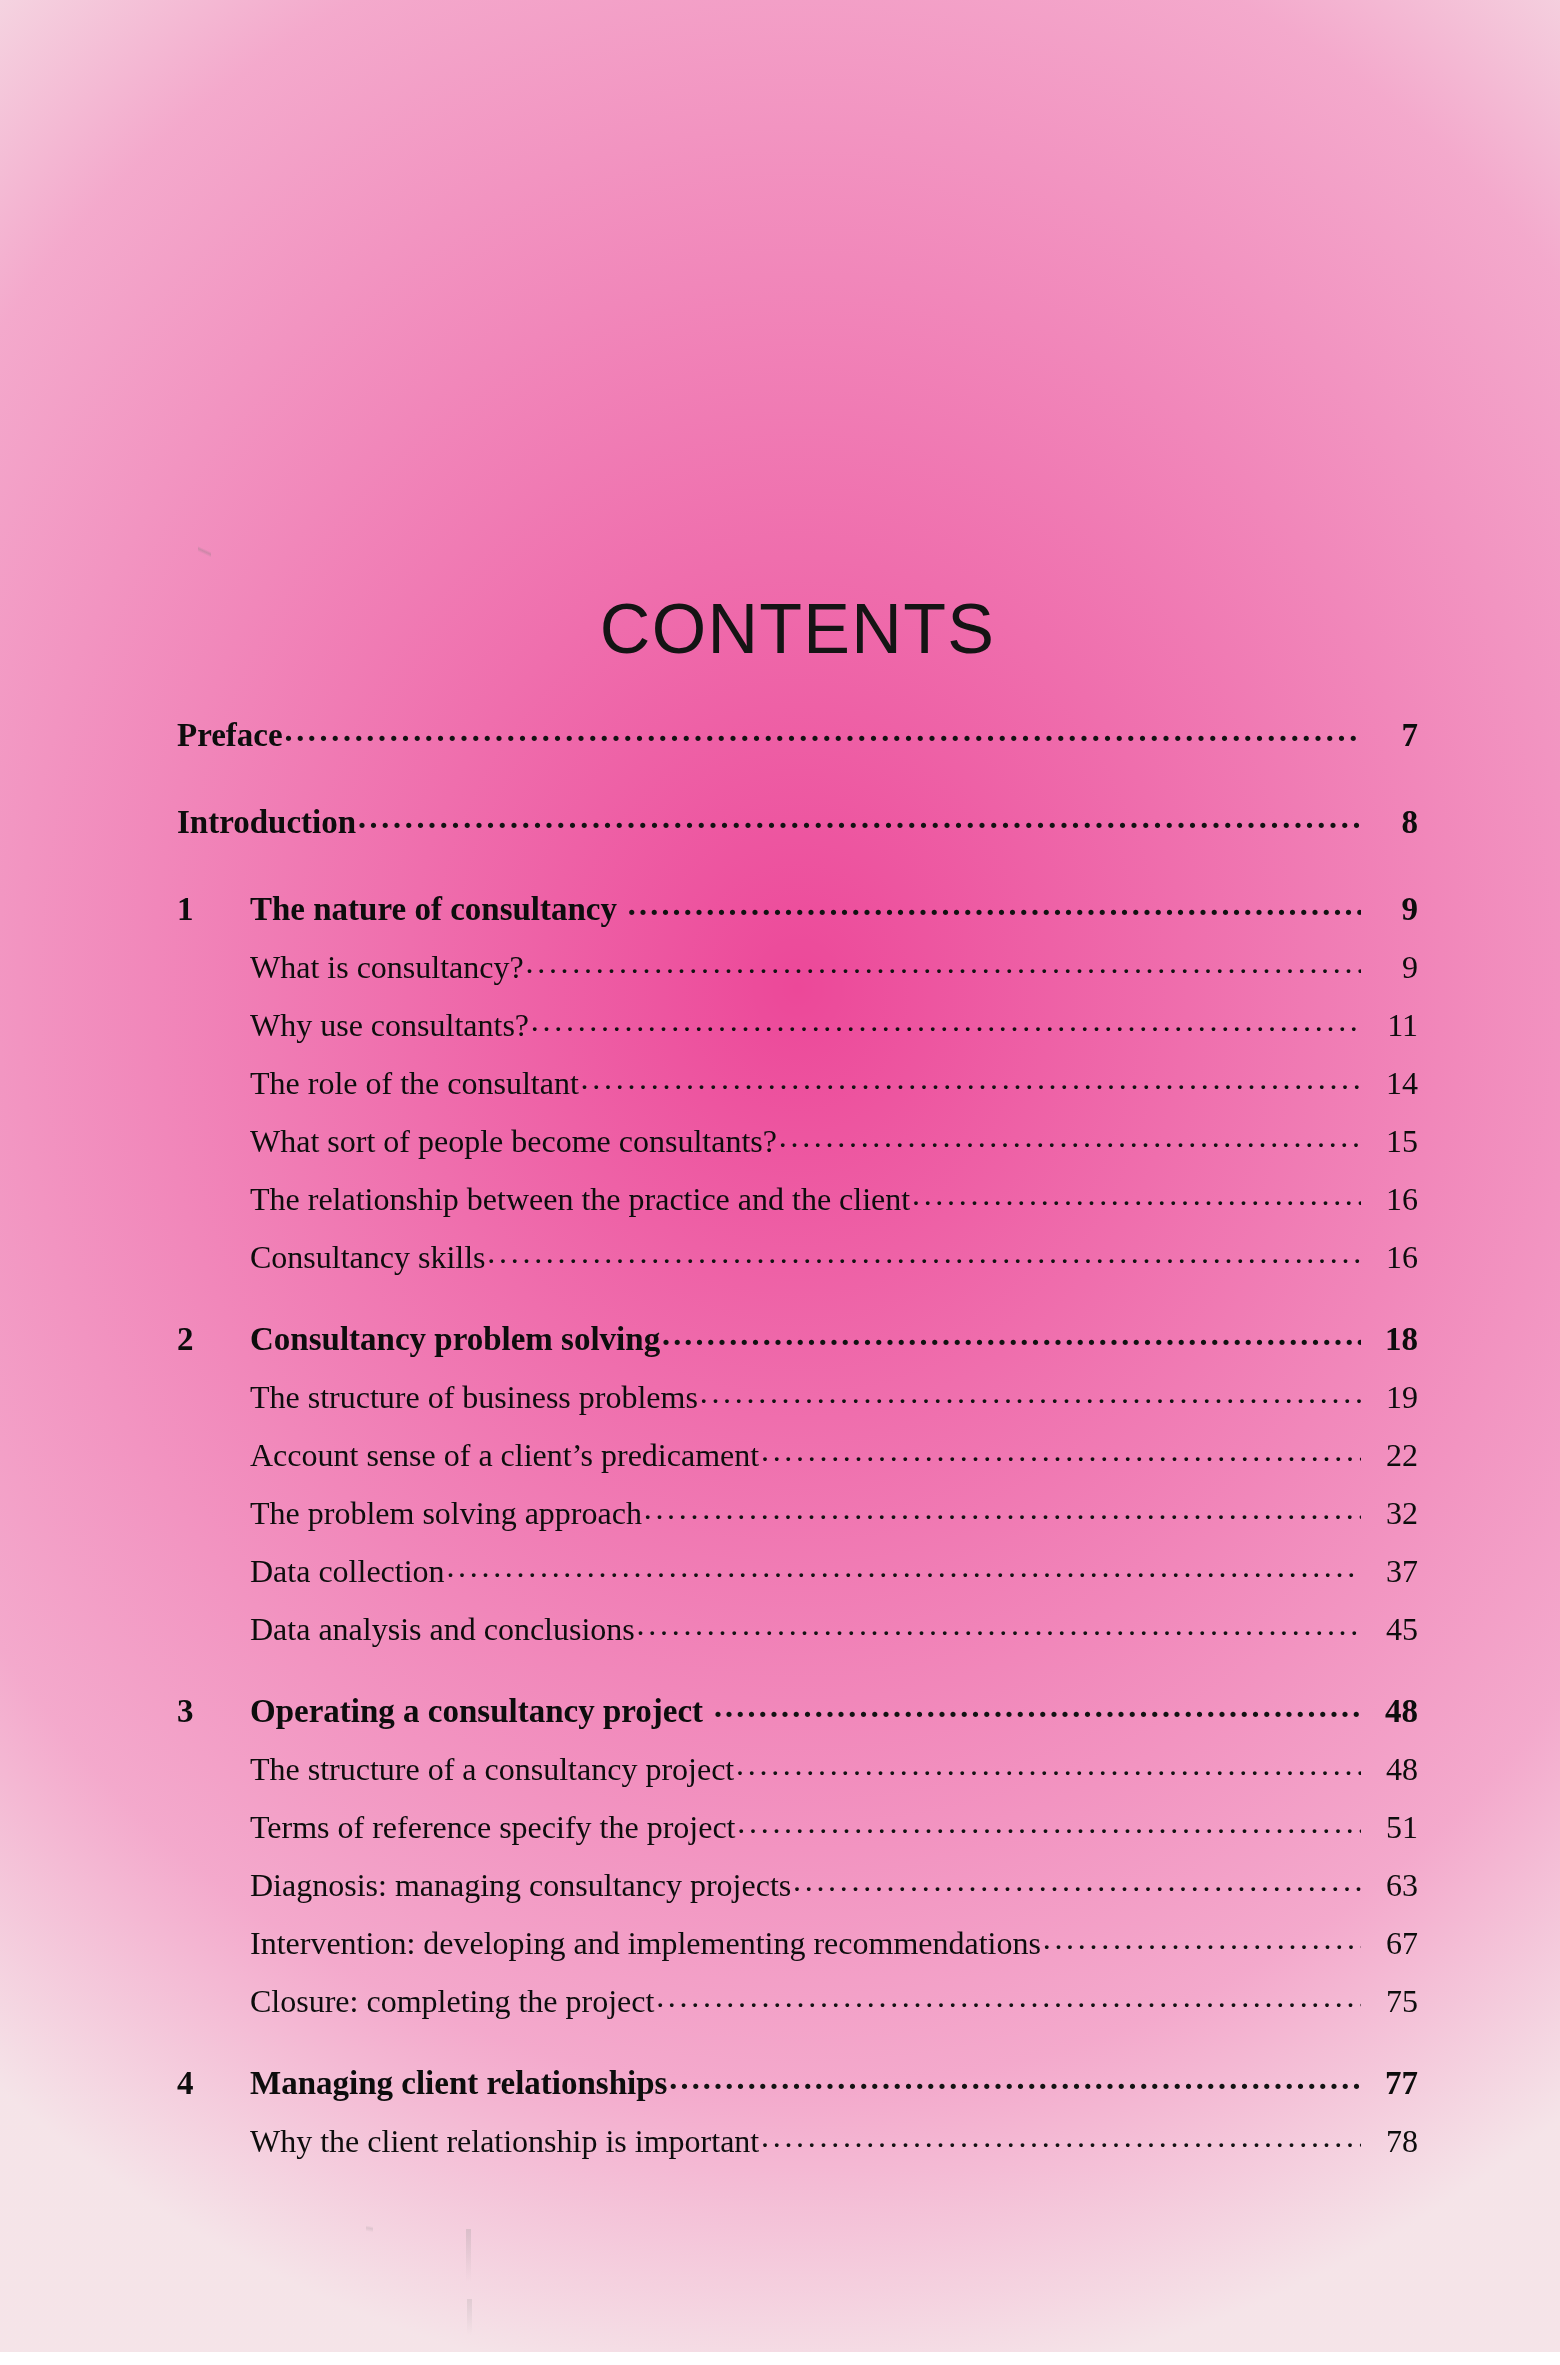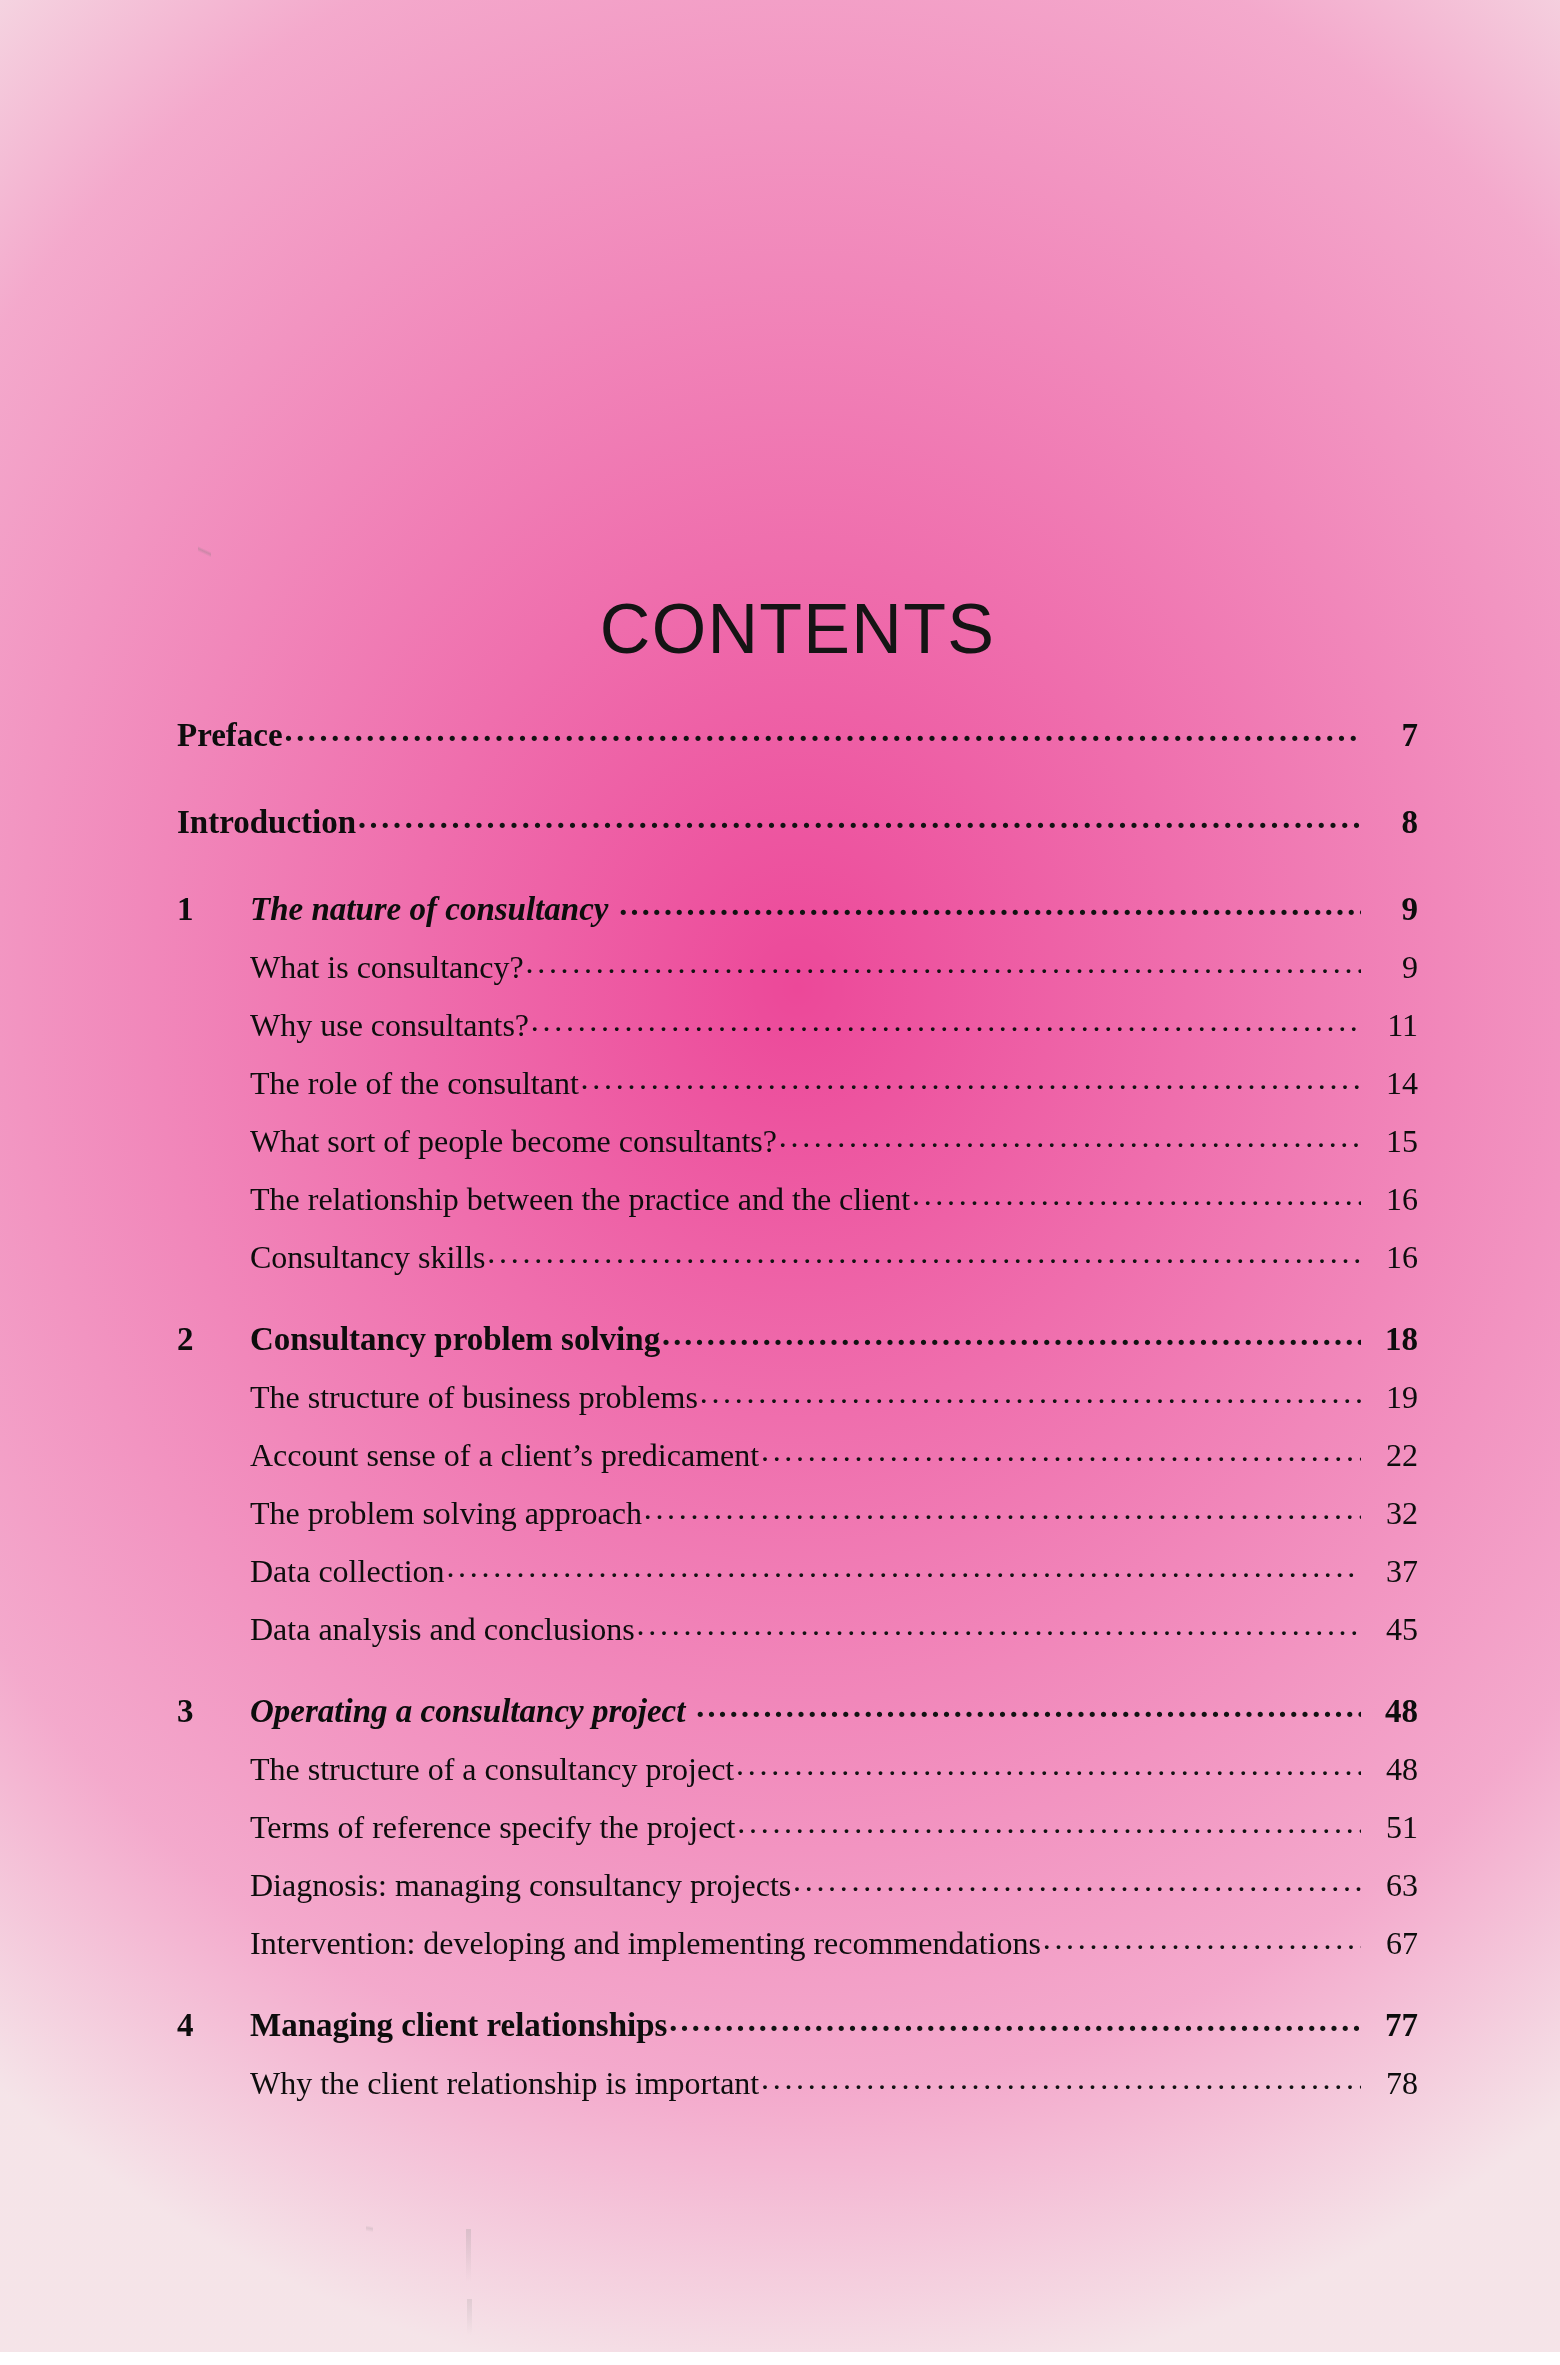--- a/index.html
+++ b/index.html
@@ -66,21 +66,21 @@
     font-weight: bold;
     font-size: 33px;
     margin-bottom: 46px;
   }
 
   
   .row-chapter {
     font-weight: bold;
     font-size: 33px;
   }
-  .row-chapter .chapter-title { padding-right: 9px; font-style: italic; }
+  .row-chapter .chapter-title { padding-right: 9px; }
 
   
   .row-sub {
     font-weight: normal;
     font-size: 32px;
   }
 
   .num-col {
     flex: 0 0 73px;
     font-weight: bold;
@@ -266,20 +266,26 @@
         <span class="entry-label">Diagnosis: managing consultancy projects</span>
         <span class="leader"></span>
         <span class="page-num">63</span>
       </div>
       <div class="toc-row row-sub">
         <span class="sub-indent"></span>
         <span class="entry-label chapter-title">Intervention: developing and implementing recommendations</span>
         <span class="leader"></span>
         <span class="page-num">67</span>
       </div>
+      <div class="toc-row row-sub">
+        <span class="sub-indent"></span>
+        <span class="entry-label">Closure: completing the project</span>
+        <span class="leader"></span>
+        <span class="page-num">75</span>
+      </div>
     </div>
 
     <div class="group">
       <div class="toc-row row-chapter">
         <span class="num-col">4</span>
         <span class="entry-label">Managing client relationships</span>
         <span class="leader"></span>
         <span class="page-num">77</span>
       </div>
       <div class="toc-row row-sub">

